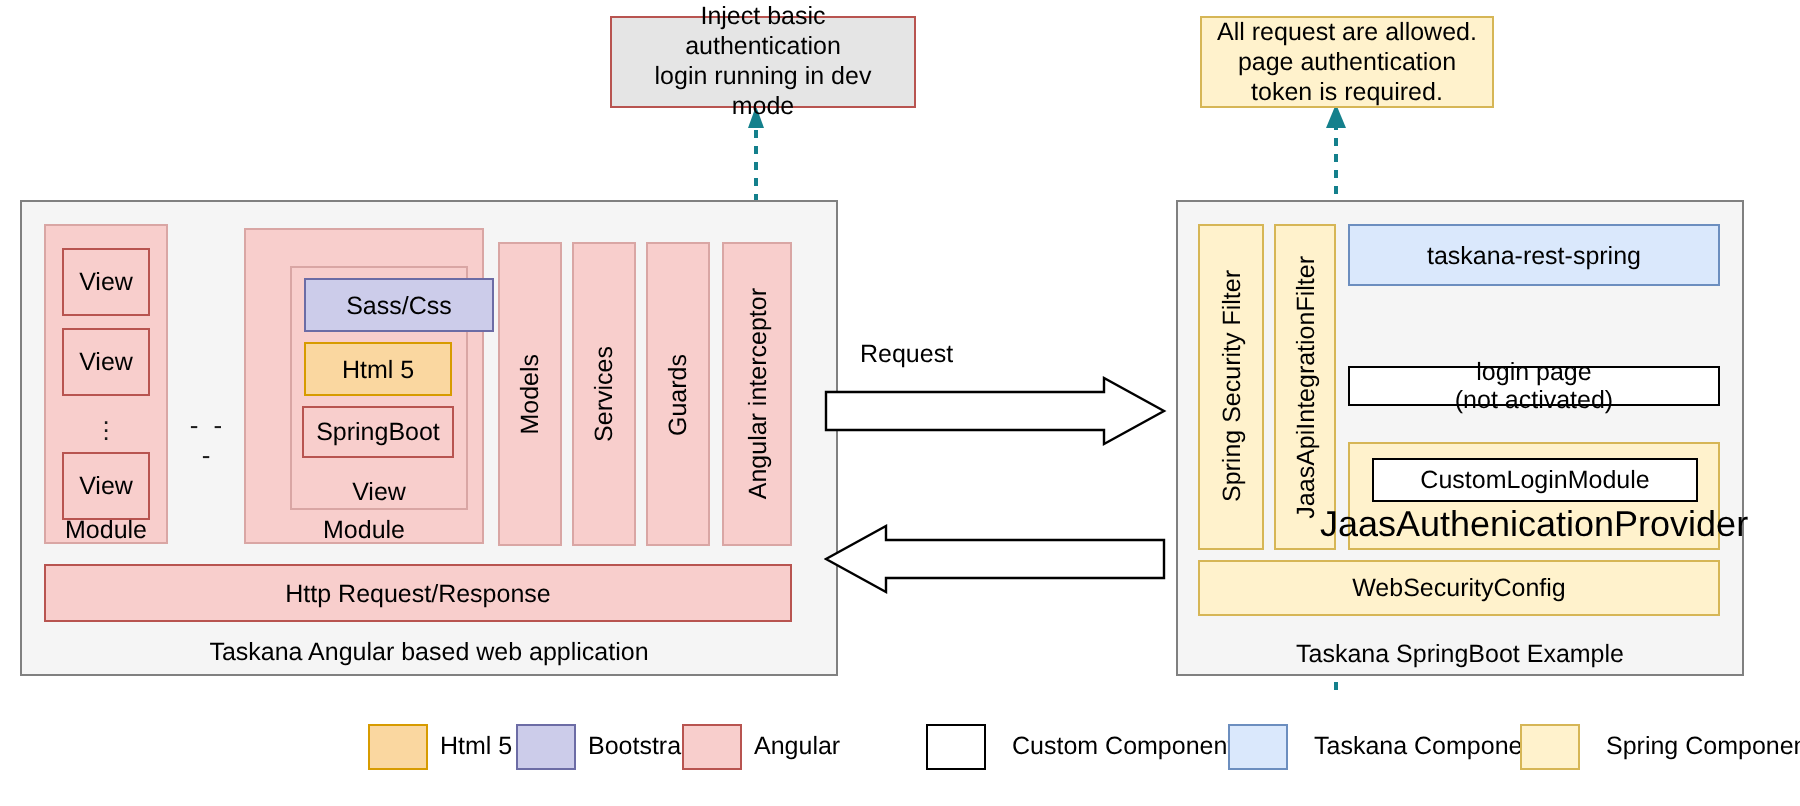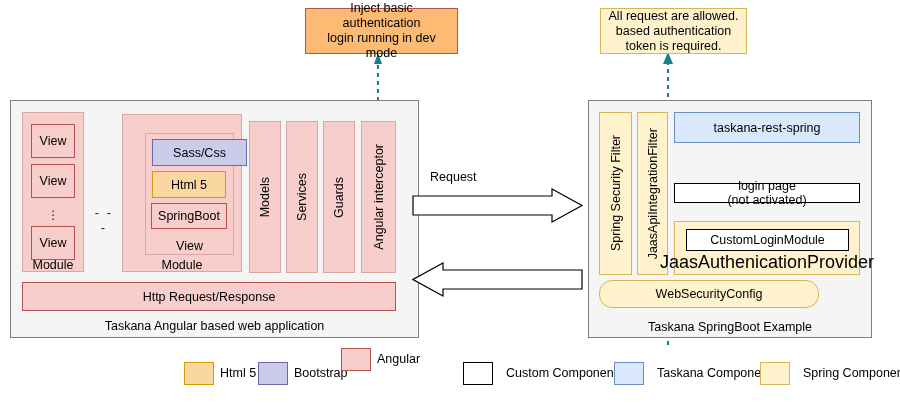--- a/index.html
+++ b/index.html
@@ -27,21 +27,21 @@
     text-align: center;
   }
 
   
   .note {
     font-size: 12.5px;
     line-height: 15px;
     padding: 3px 4px;
   }
   .note-angular {
-    background: #fdba74;
+    background: #e5e5e5;
     border: 1px solid #b85450;
   }
   .note-spring {
     background: #fff2cc;
     border: 1px solid #d6b656;
   }
 
   
   .panel {
     background: #f5f5f5;
@@ -144,21 +144,21 @@
     <span>
       <span>Inject basic authentication</span><br>
       <span>login running in dev</span><br>
       <span>mode</span>
     </span>
   </div>
 
   <div class="abs note note-spring center-txt" style="left:600px; top:8px; width:147px; height:46px;">
     <span>
       <span>All request are allowed.</span><br>
-      <span>based authentication</span><br>
+      <span>page authentication</span><br>
       <span>token is required.</span>
     </span>
   </div>
 
   <div class="abs panel" style="left:10px; top:100px; width:409px; height:238px;">
   </div>
 
   <div class="abs ng-soft" style="left:22px; top:112px; width:62px; height:160px;"></div>
   <div class="abs ng center-txt" style="left:31px; top:124px; width:44px; height:34px;">
     <span>View</span>
@@ -254,37 +254,37 @@
   </div>
 
   <div class="abs spr" style="left:674px; top:221px; width:186px; height:54px;"></div>
   <div class="abs custom center-txt" style="left:686px; top:229px; width:163px; height:22px;">
     <span>CustomLoginModule</span>
   </div>
   <div class="abs center-txt" style="left:674px; top:253px; width:186px; height:18px; font-size:18px;">
     <span>JaasAuthenicationProvider</span>
   </div>
 
-  <div class="abs spr center-txt" style="left:599px; top:280px; width:220px; height:28px;border-radius:13px;">
+  <div class="abs spr center-txt" style="left:599px; top:280px; width:261px; height:28px;">
     <span>WebSecurityConfig</span>
   </div>
 
   <div class="abs panel-label" style="left:588px; top:320px; width:284px; height:16px;">
     <span>Taskana SpringBoot Example</span>
   </div>
 
   <div class="abs legend-item" style="left:184px; top:362px;">
     <span class="legend-sw" style="background:#fad7a0; border-color:#d79b00;"></span>
     <span class="legend-txt">Html 5</span>
   </div>
   <div class="abs legend-item" style="left:258px; top:362px;">
     <span class="legend-sw" style="background:#ccccea; border-color:#6c6ca5;"></span>
     <span class="legend-txt">Bootstrap</span>
   </div>
-  <div class="abs legend-item" style="left:341px; top:348px;">
+  <div class="abs legend-item" style="left:341px; top:362px;">
     <span class="legend-sw" style="background:#f8cecc; border-color:#b85450;"></span>
     <span class="legend-txt">Angular</span>
   </div>
 
   <div class="abs legend-item" style="left:463px; top:362px;">
     <span class="legend-sw" style="background:#ffffff; border-color:#000000;"></span>
     <span class="legend-txt" style="margin-left:13px;">Custom Component</span>
   </div>
   <div class="abs legend-item" style="left:614px; top:362px;">
     <span class="legend-sw" style="background:#dae8fc; border-color:#6c8ebf;"></span>

